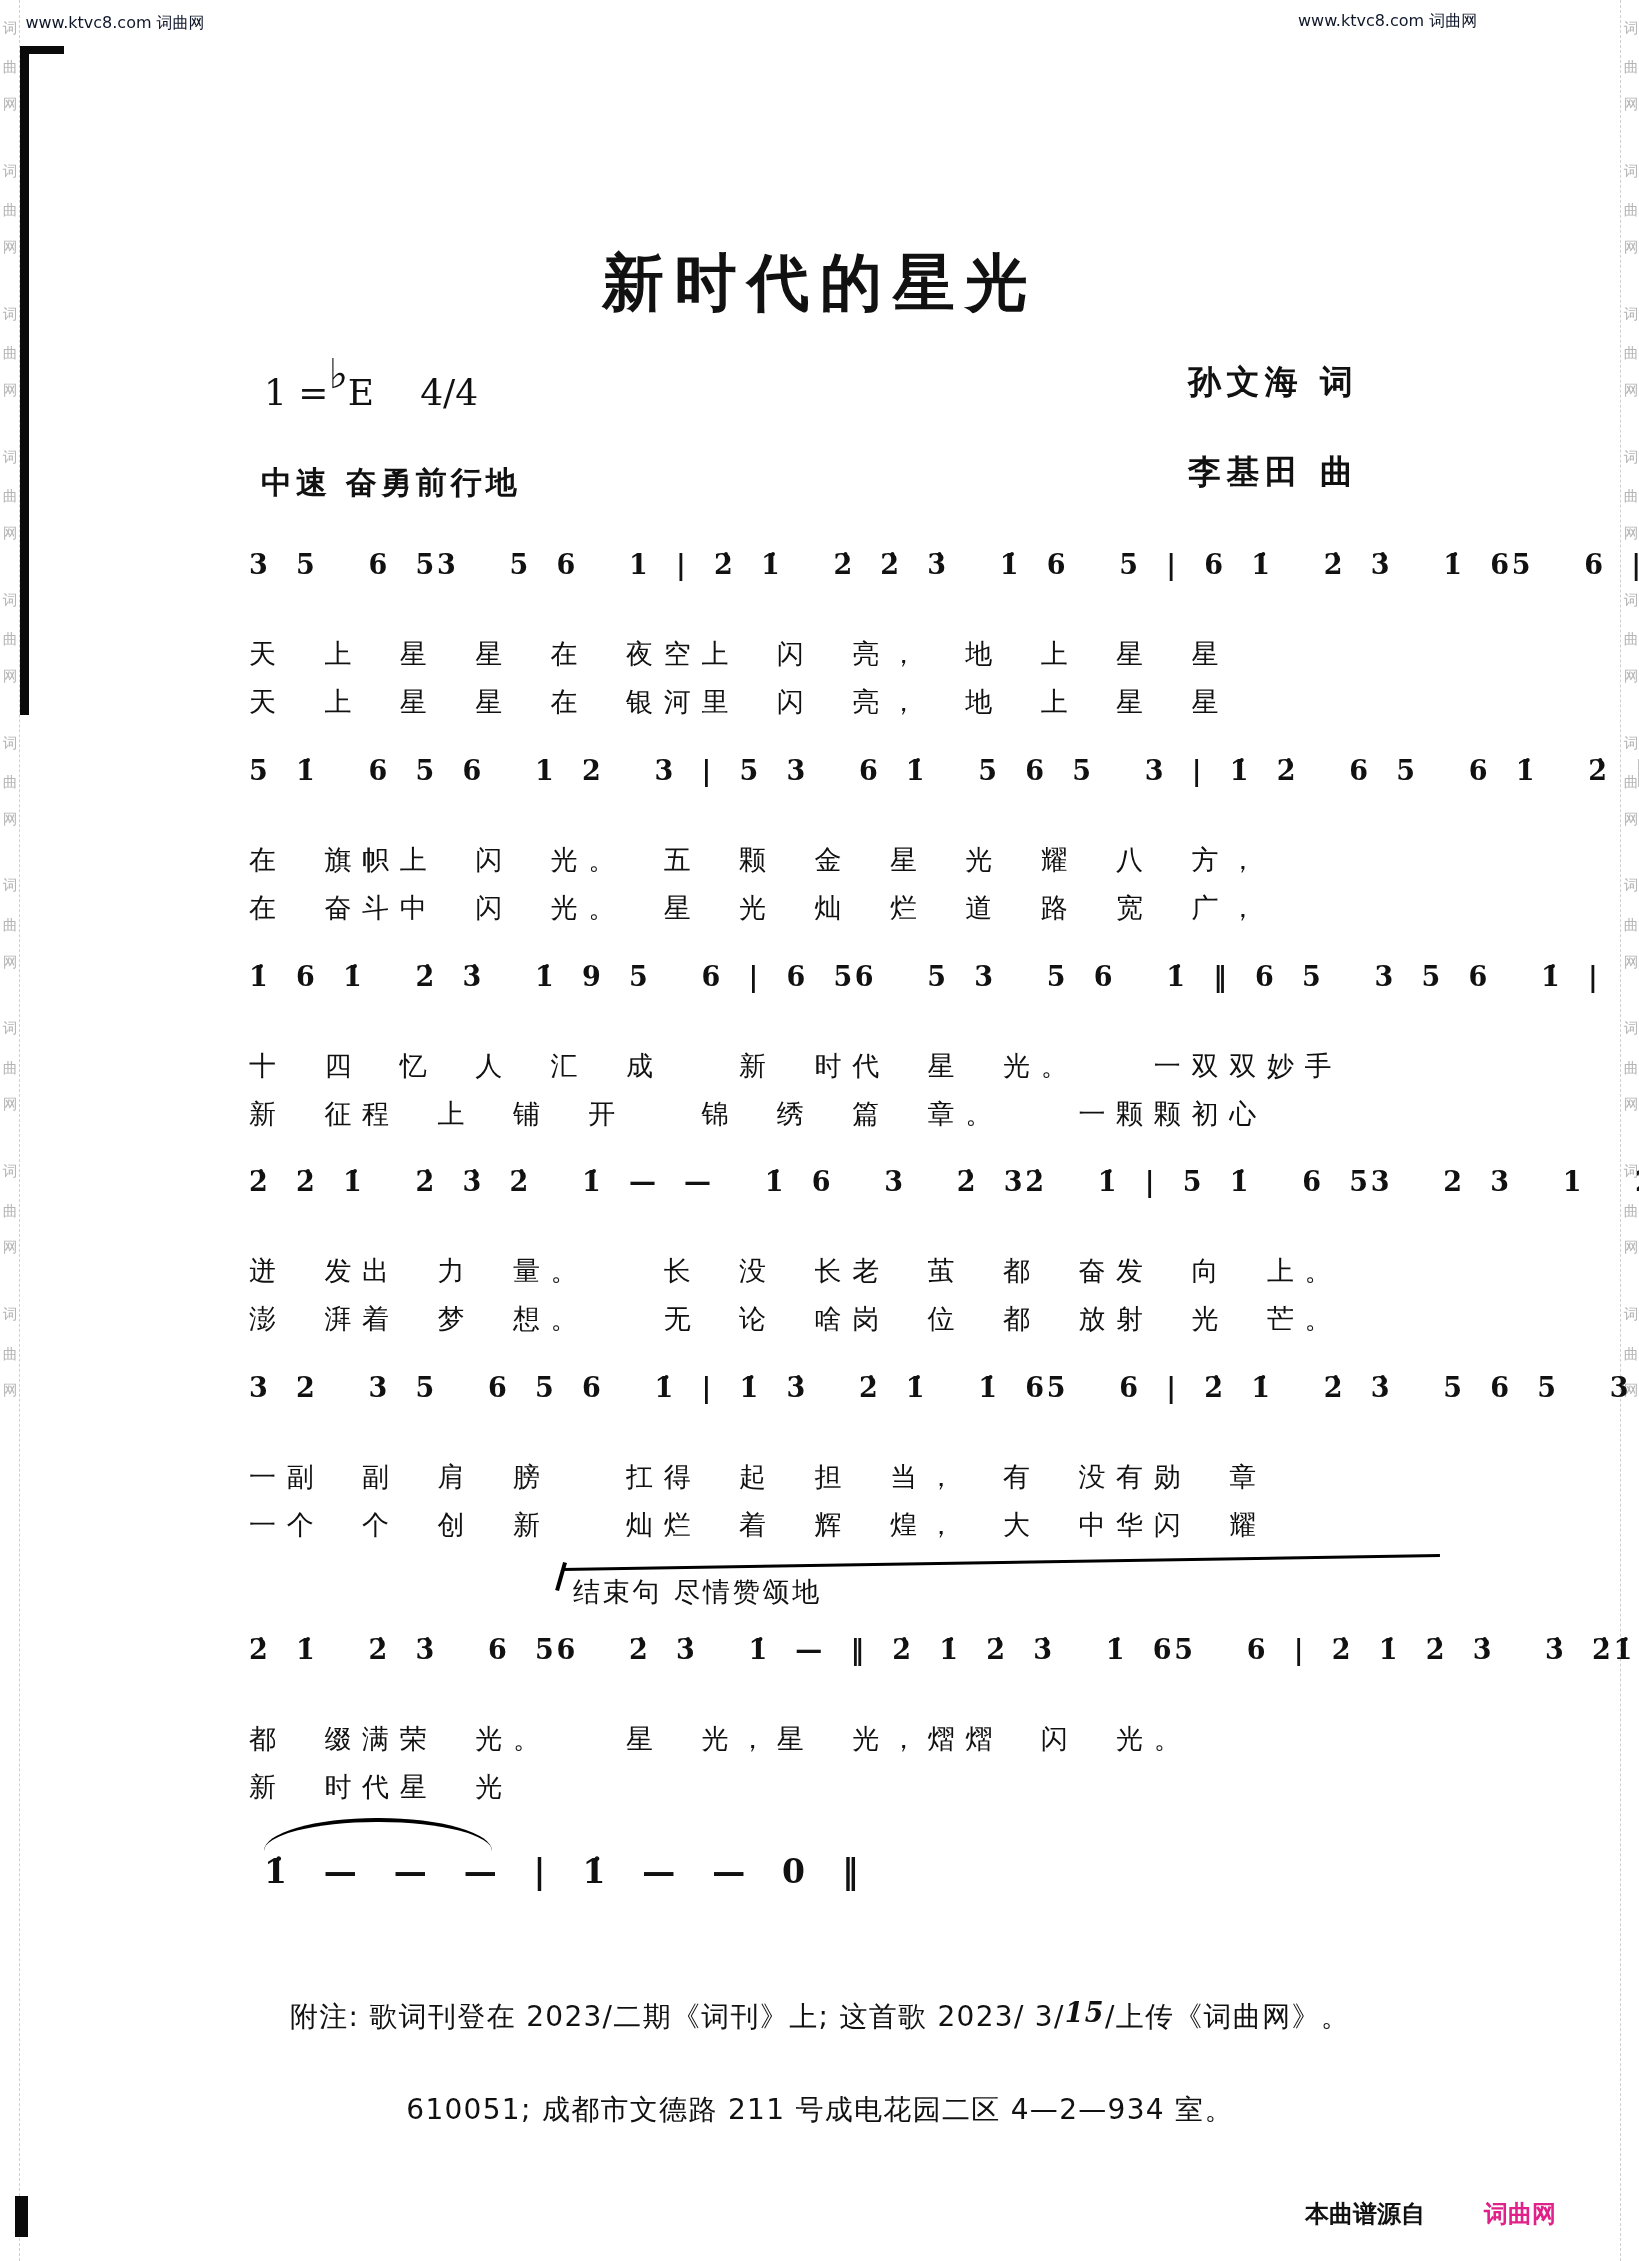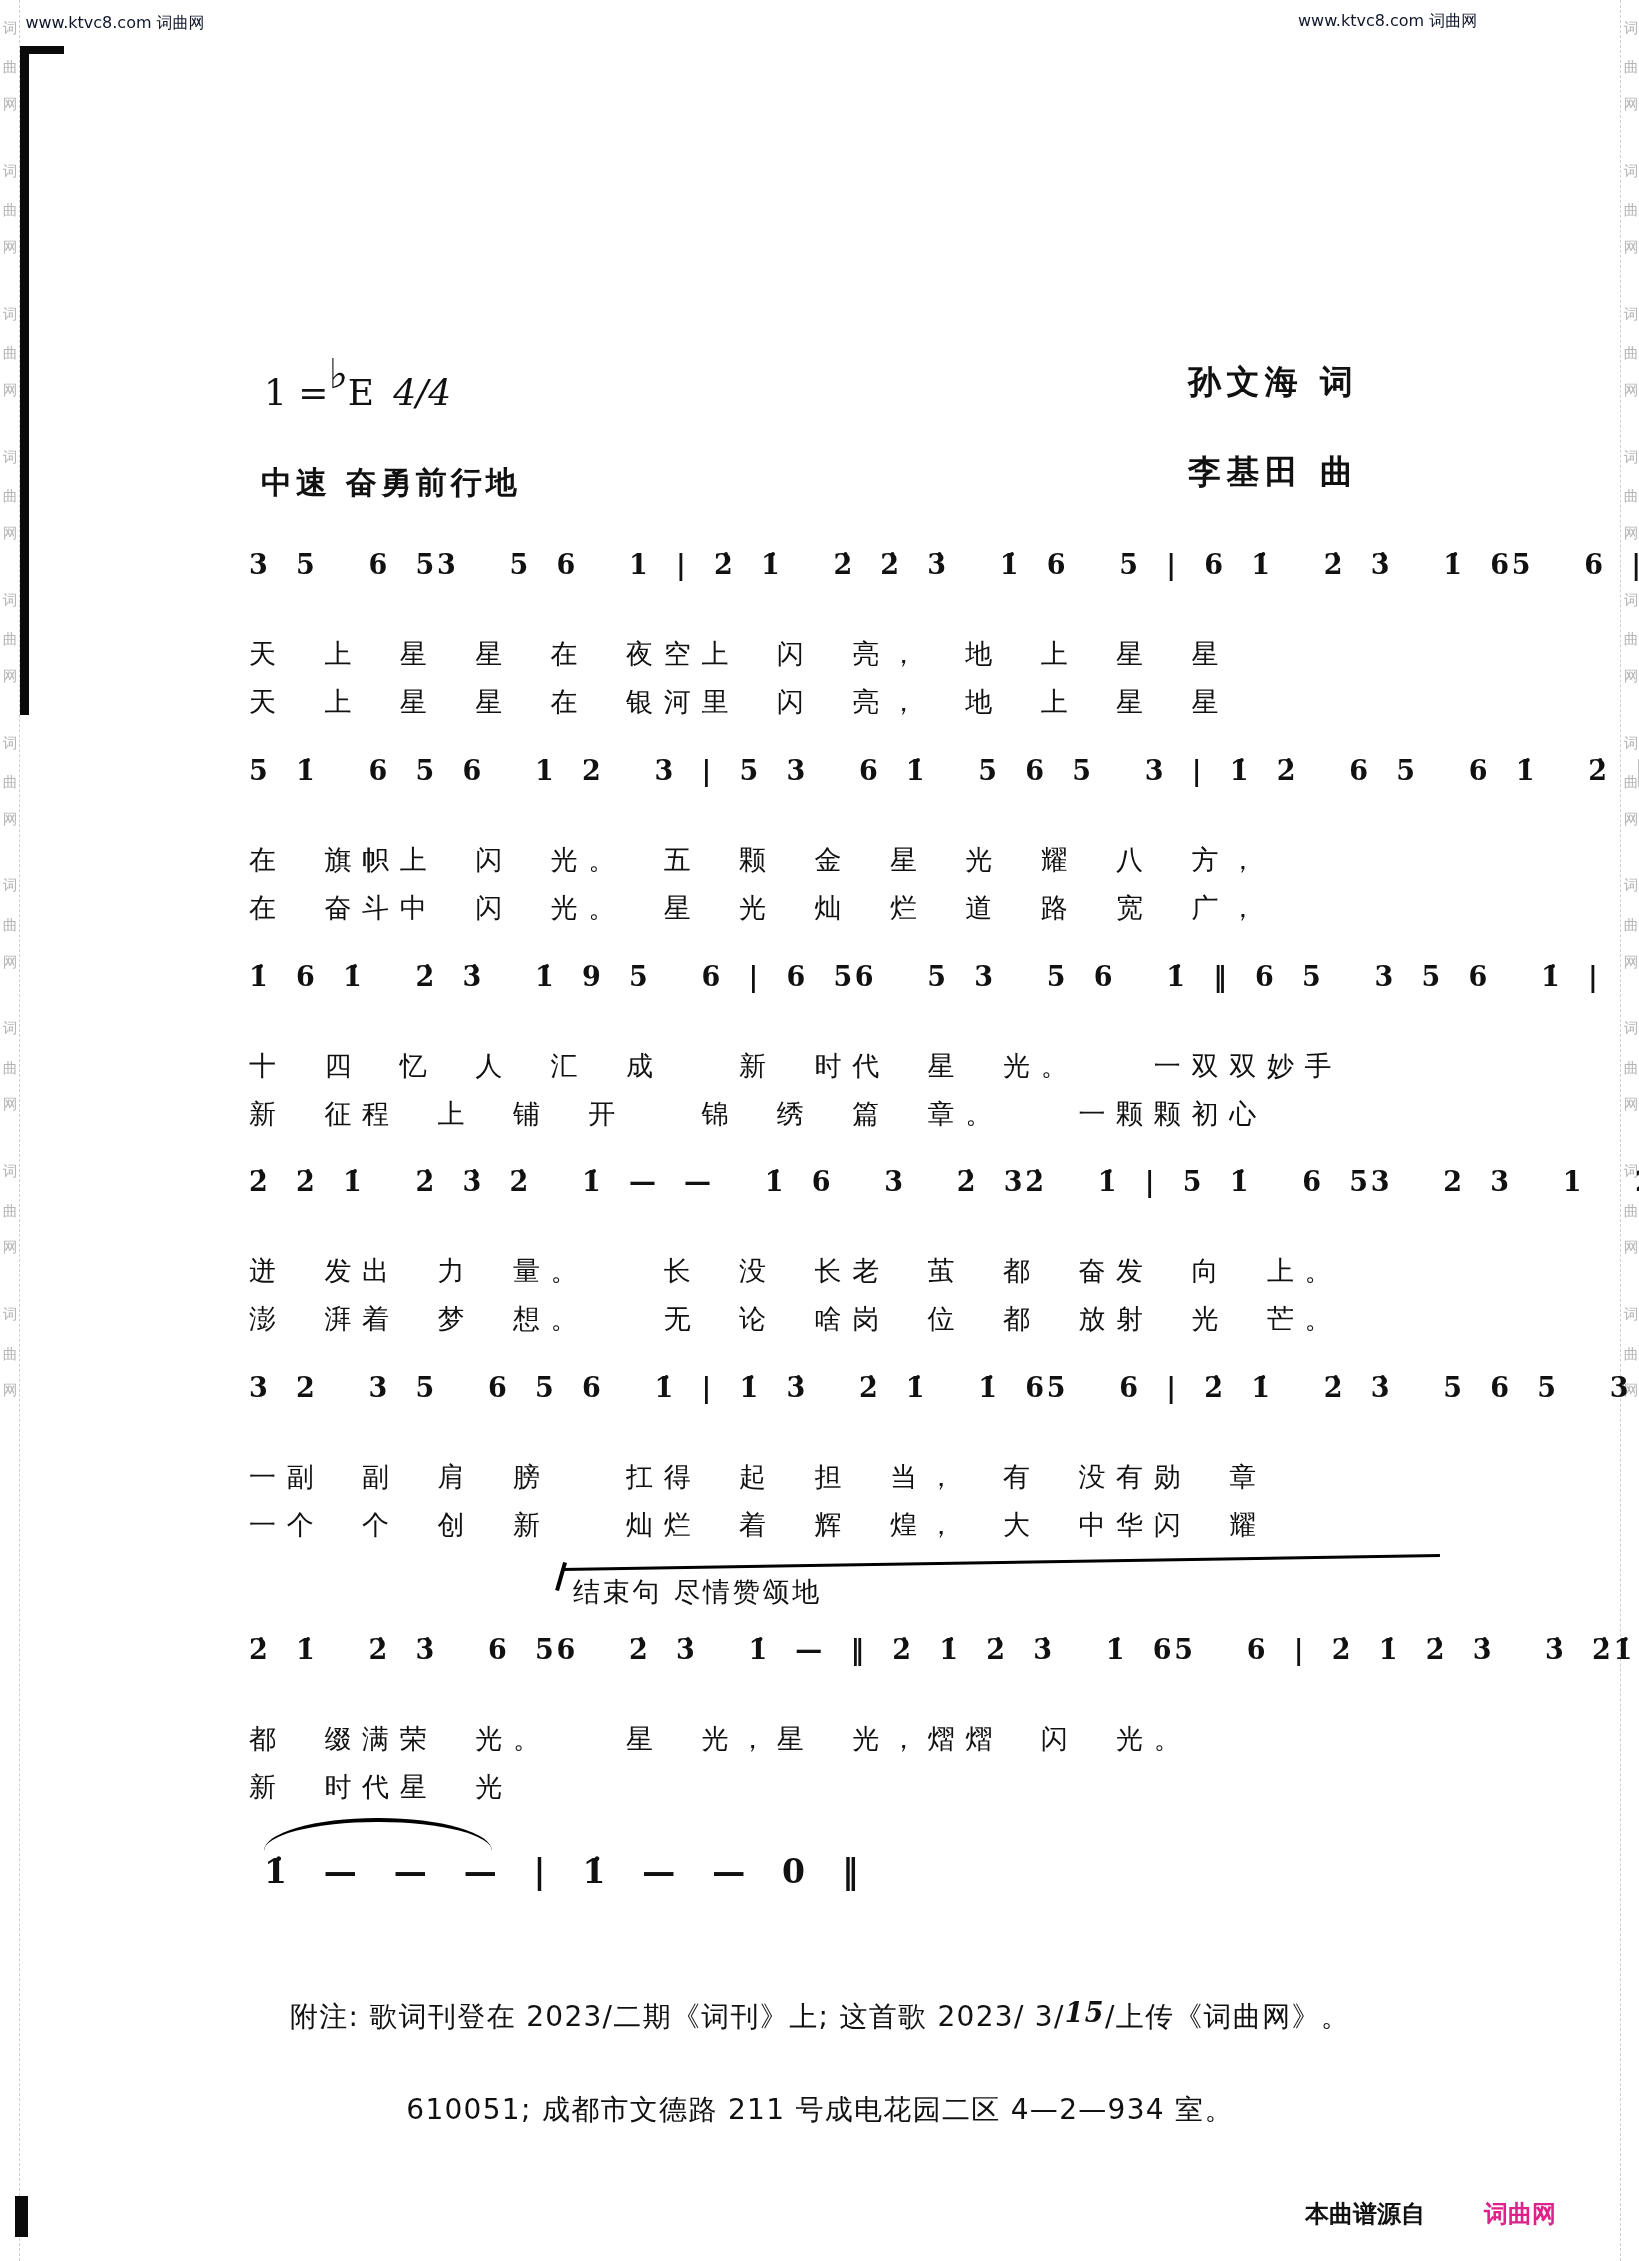--- a/index.html
+++ b/index.html
@@ -16,21 +16,21 @@
   .scanbar-h{position:absolute;left:20px;top:46px;width:44px;height:8px;background:#0a0a0a;}
   .scanmark-b{position:absolute;left:14.7px;top:2196px;width:13.4px;height:41px;background:#0a0a0a;}
   .wm{position:absolute;font-size:16px;color:#0f172a;white-space:nowrap;}
   .wm-tl{left:25.4px;top:13.4px;}
   .wm-tr{left:1298px;top:10.7px;}
   .title{position:absolute;left:0;right:0;top:241px;text-align:center;
          font-family:"DejaVu Serif",serif;font-weight:700;font-size:62px;letter-spacing:10.7px;}
   .keyrow{position:absolute;left:264px;top:367px;font-family:"DejaVu Serif",serif;
           font-size:36px;font-weight:400;white-space:nowrap;}
   .flat{display:inline-block;position:relative;top:-17.4px;font-size:41px;font-weight:700;}
-  .timesig{margin-left:19px;font-style:italic;}
+  .timesig{margin-left:46px;}
   .credit{position:absolute;left:1188px;font-size:33px;font-weight:700;letter-spacing:5.4px;white-space:nowrap;}
   .credit-lyr{top:360px;}
   .credit-cmp{top:450px;}
   .tempo{position:absolute;left:261px;top:462px;font-size:31px;font-weight:700;letter-spacing:4px;}
   
   .systems{position:absolute;left:249px;top:0;width:1198px;height:2261px;}
   .system{position:absolute;left:0;width:100%;}
   .system:nth-child(1){top:529px;}
   .system:nth-child(2){top:735px;}
   .system:nth-child(3){top:941px;}
@@ -69,20 +69,21 @@
   <div class="rail rail-left">词 曲 网  词 曲 网  词 曲 网  词 曲 网  词 曲 网  词 曲 网  词 曲 网  词 曲 网  词 曲 网  词 曲 网</div>
   <div class="rail rail-right">词 曲 网  词 曲 网  词 曲 网  词 曲 网  词 曲 网  词 曲 网  词 曲 网  词 曲 网  词 曲 网  词 曲 网</div>
 
   <div class="scanbar-h"></div>
   <div class="scanbar-v"></div>
   <div class="scanmark-b"></div>
 
   <div class="wm wm-tl">www.ktvc8.com 词曲网</div>
   <div class="wm wm-tr">www.ktvc8.com 词曲网</div>
 
+  <div class="title">新时代的星光</div>
 
   <div class="keyrow"><span>1 =</span><span class="flat">♭</span><span>E</span><span class="timesig">4/4</span></div>
 
   <div class="credit credit-lyr">孙文海 词</div>
   <div class="credit credit-cmp">李基田 曲</div>
   <div class="tempo">中速 奋勇前行地</div>
 
   <div class="systems">
       <div class="system">
       <div class="sys-notes">3 5  6 53  5 6  1 | 2̇ 1̇  2̇ 2̇ 3̇  1̇ 6  5 | 6 1̇  2̇ 3̇  1̇ 65  6 |</div>

